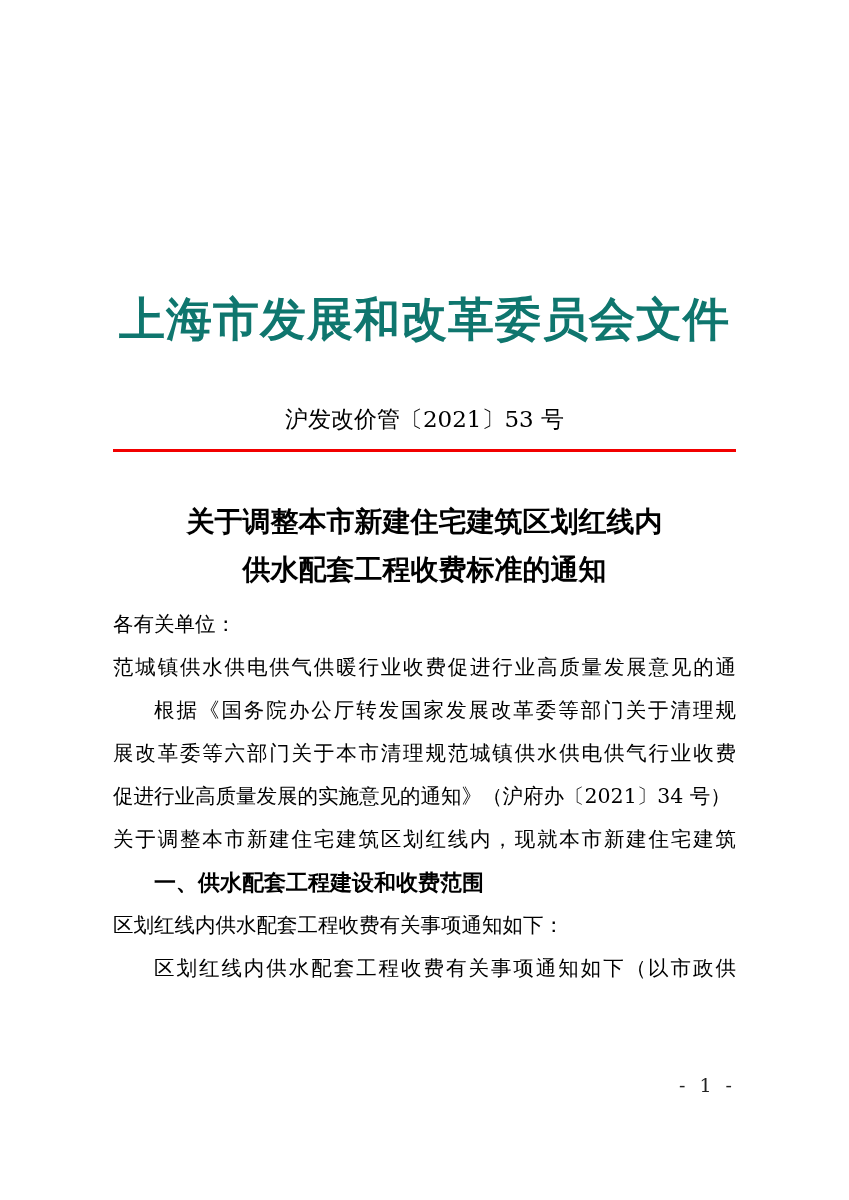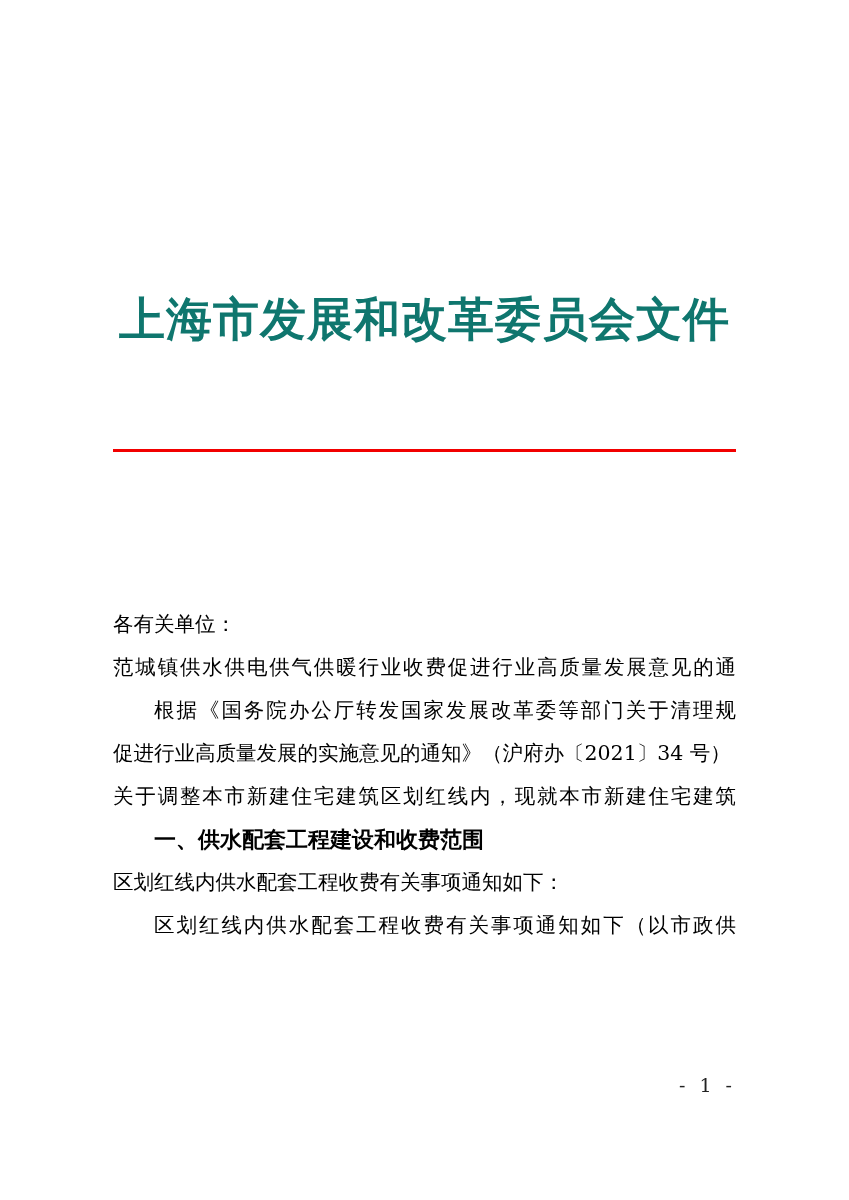--- a/index.html
+++ b/index.html
@@ -102,29 +102,35 @@
     color: #222222;
   }
 </style>
 </head>
 <body>
 
 <div class="page">
 
   <h1 class="header-title">上海市发展和改革委员会文件</h1>
 
+  <div class="doc-number">沪发改价管〔2021〕53 号</div>
 
   <div class="red-rule"></div>
 
+  <div class="doc-title">
+    <div class="title-line">关于调整本市新建住宅建筑区划红线内</div>
+    <div class="title-line">供水配套工程收费标准的通知</div>
+  </div>
 
   <div class="body-text">
     <div class="line">各有关单位：</div>
 
     <div class="line just">范城镇供水供电供气供暖行业收费促进行业高质量发展意见的通</div>
     <div class="line just indent">根据《国务院办公厅转发国家发展改革委等部门关于清理规</div>
+    <div class="line just">展改革委等六部门关于本市清理规范城镇供水供电供气行业收费</div>
     <div class="line just">促进行业高质量发展的实施意见的通知》（沪府办〔2021〕34 号），</div>
     <div class="line just">关于调整本市新建住宅建筑区划红线内，现就本市新建住宅建筑</div>
     <div class="line heading indent">一、供水配套工程建设和收费范围</div>
 
     <div class="line">区划红线内供水配套工程收费有关事项通知如下：</div>
 
     <div class="line just indent">区划红线内供水配套工程收费有关事项通知如下（以市政供</div>
   </div>
 
   <div class="page-number">- 1 -</div>

